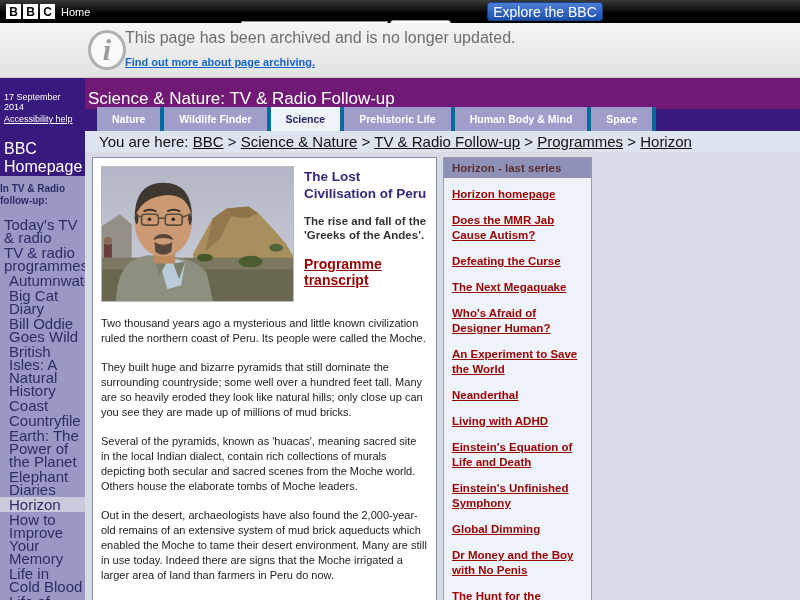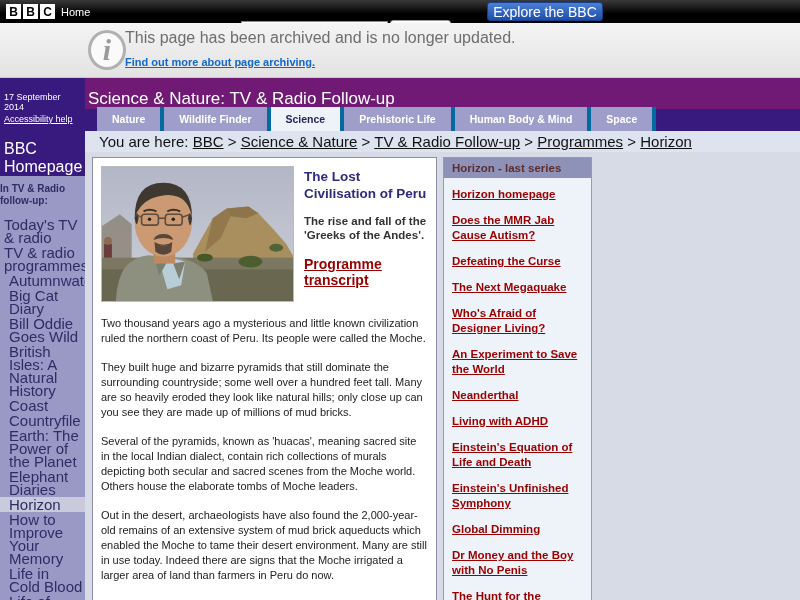--- a/index.html
+++ b/index.html
@@ -249,21 +249,21 @@
         <div class="rightnav-list">
 
             <a>Horizon homepage</a>
 
             <a>Does the MMR Jab Cause Autism?</a>
 
             <a>Defeating the Curse</a>
 
             <a>The Next Megaquake</a>
 
-            <a>Who's Afraid of Designer Living?</a>
+            <a>Who's Afraid of Designer Human?</a>
 
             <a>An Experiment to Save the World</a>
 
             <a>Neanderthal</a>
 
             <a>Living with ADHD</a>
 
             <a>Einstein's Equation of Life and Death</a>
 
             <a>Einstein's Unfinished Symphony</a>

